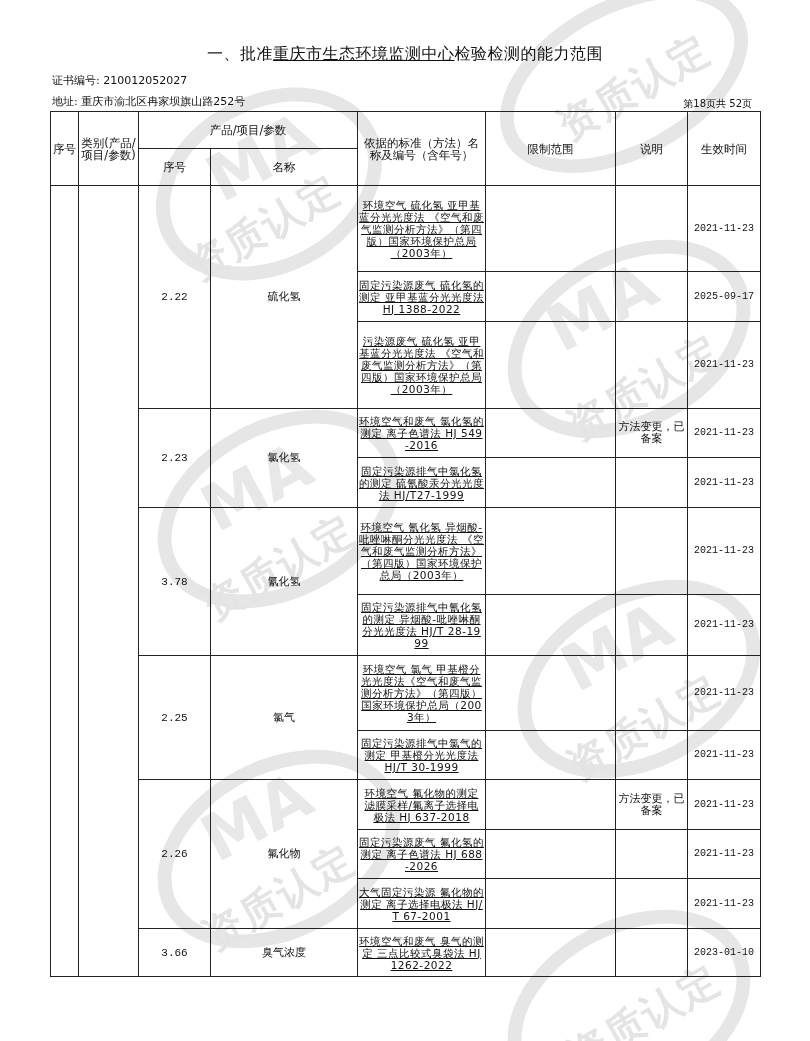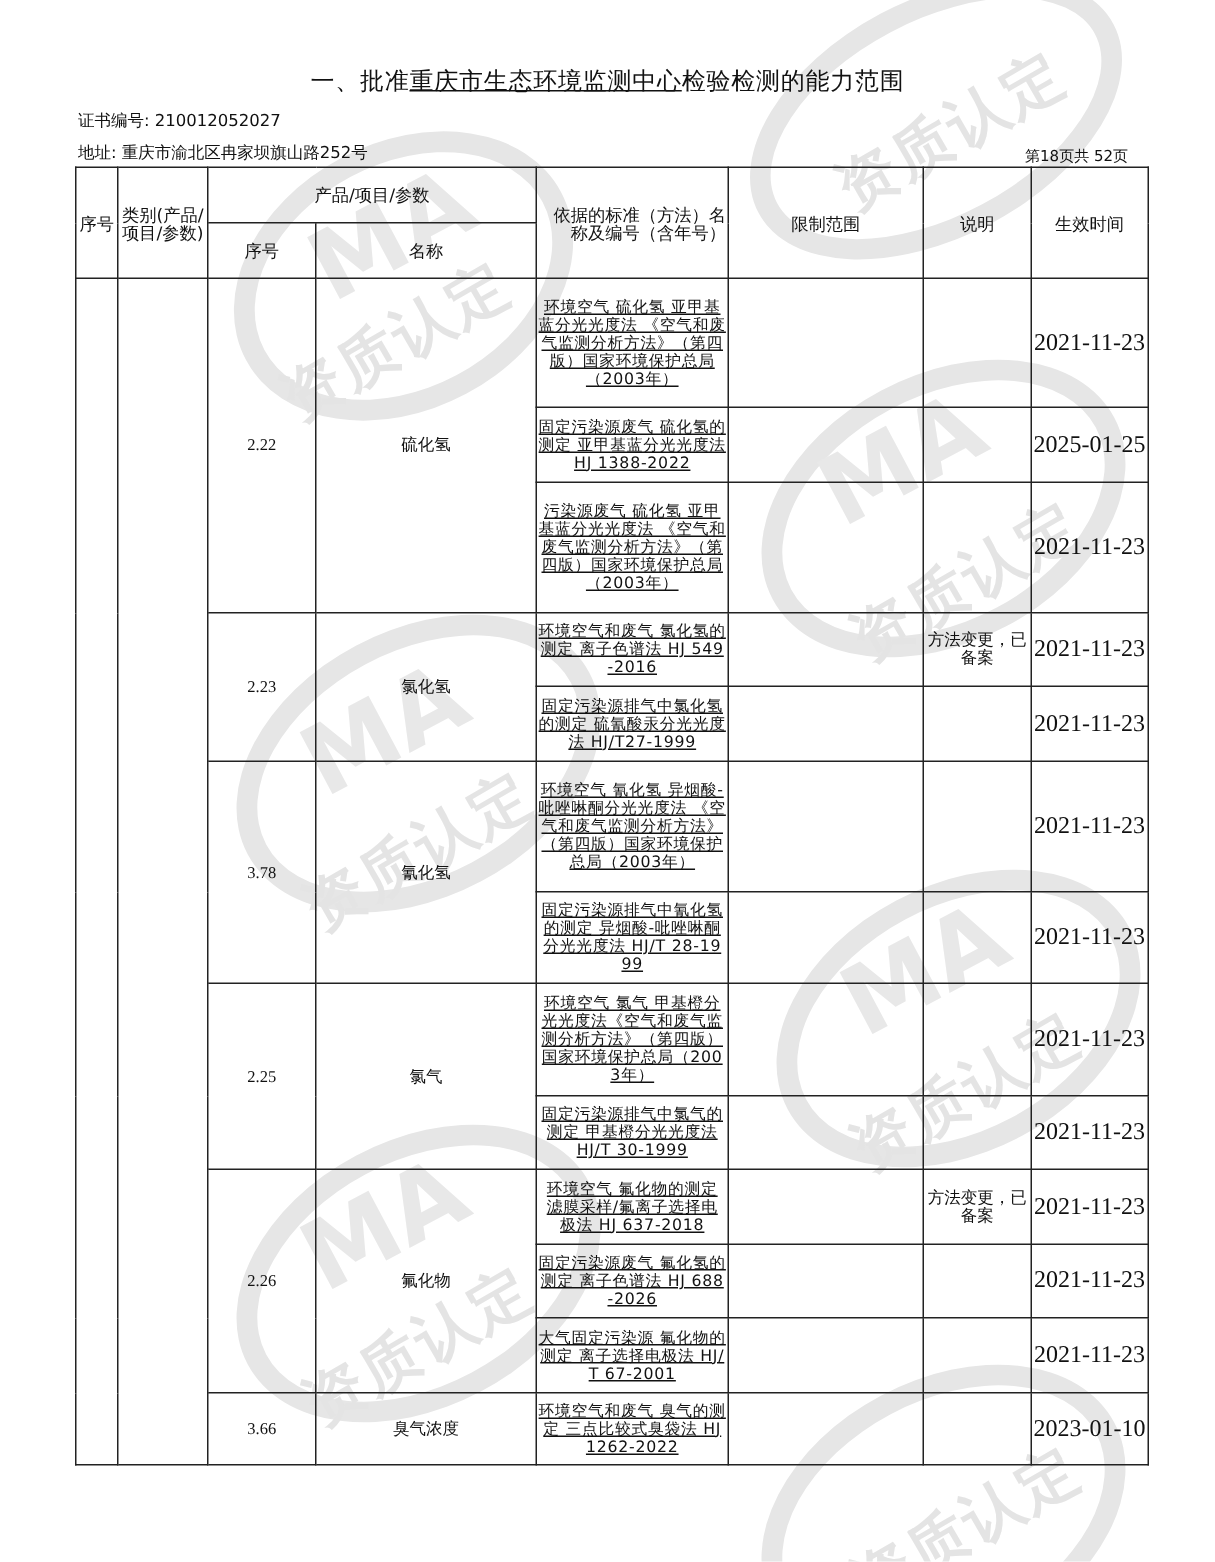--- a/index.html
+++ b/index.html
@@ -17,22 +17,22 @@
   .title .ul { text-decoration:underline; }
   .cert { position:absolute; top:73px; left:52px; font-size:11px; z-index:2; }
   .addr { position:absolute; top:94px; left:52px; font-size:11px; z-index:2; }
   .pageno { position:absolute; top:97px; right:58px; font-size:10px; z-index:2; }
   table.grid { position:absolute; top:111px; left:50px; border-collapse:collapse;
                z-index:2; table-layout:fixed; font-size:11px; }
   table.grid td { border:1px solid #222; padding:0 1px; text-align:center;
                   vertical-align:middle; line-height:12px; overflow:hidden; }
   .std { font-size:10.5px; line-height:12px; word-break:break-all; letter-spacing:0.5px;text-decoration:underline; }
   .note { font-size:11px; line-height:13px; }
-  .date { font-family:Liberation Serif, serif; font-size:16px; white-space:nowrap; }
-  .num { font-family:Liberation Serif, serif; font-size:11px; }
+  .date { font-family:Liberation Mono, monospace; font-size:10px; white-space:nowrap; }
+  .num { font-family:Liberation Mono, monospace; font-size:11px; }
   .hdr { font-size:11.5px; line-height:13px; }
 </style>
 </head>
 <body>
 
 <div class="wm" style="left:0;top:0;width:810px;height:1041px;">
   <div class="wm-ring" style="left:150px;top:95px;width:210px;height:150px;"></div>
   <div class="wm-ma" style="left:205px;top:120px;">MA</div>
   <div class="wm-text" style="left:180px;top:200px;">资质认定</div>
 
@@ -79,21 +79,21 @@
     <col style="width:128px">
       <col style="width:130px">
       <col style="width:72px">
       <col style="width:73px">
   </colgroup>
   <tbody>
       <tr style="height:37px">
     <td rowspan="2" class="hdr">序号</td>
     <td rowspan="2" class="hdr">类别(产品/项目/参数)</td>
     <td colspan="2" class="hdr">产品/项目/参数</td>
-    <td rowspan="2" class="hdr" style="text-align:right">依据的标准（方法）名称及编号（含年号）</td>
+    <td rowspan="2" class="hdr" style="text-align:center">依据的标准（方法）名称及编号（含年号）</td>
     <td rowspan="2" class="hdr">限制范围</td>
     <td rowspan="2" class="hdr">说明</td>
     <td rowspan="2" class="hdr">生效时间</td>
   </tr>
   <tr style="height:37px">
     <td class="hdr">序号</td>
     <td class="hdr">名称</td>
   </tr>
 
   <tr style="height:86px">
@@ -103,21 +103,21 @@
     <td rowspan="3">硫化氢</td>
     <td class="std">环境空气 硫化氢 亚甲基蓝分光光度法 《空气和废气监测分析方法》（第四版）国家环境保护总局（2003年）</td>
     <td></td>
     <td class="note"></td>
     <td class="date">2021-11-23</td>
   </tr>
   <tr style="height:50px">
     <td class="std">固定污染源废气 硫化氢的测定 亚甲基蓝分光光度法 HJ 1388-2022</td>
     <td></td>
     <td class="note"></td>
-    <td class="date">2025-01-25</td>
+    <td class="date">2025-09-17</td>
   </tr>
   <tr style="height:87px">
     <td class="std">污染源废气 硫化氢 亚甲基蓝分光光度法 《空气和废气监测分析方法》（第四版）国家环境保护总局（2003年）</td>
     <td></td>
     <td class="note"></td>
     <td class="date">2021-11-23</td>
   </tr>
 
   <tr style="height:49px">
     <td rowspan="2" class="num">2.23</td>

